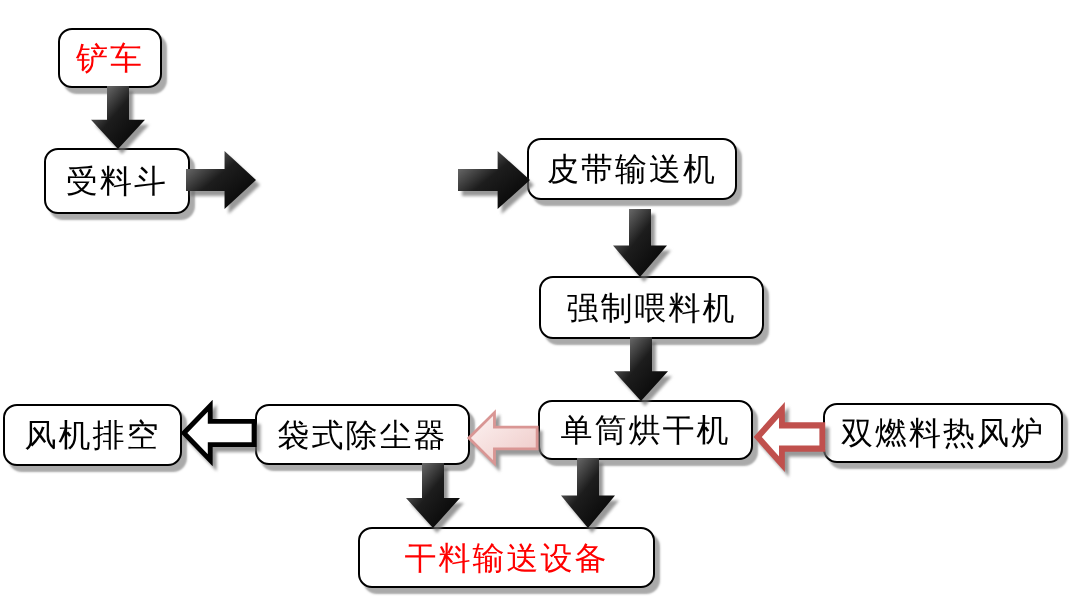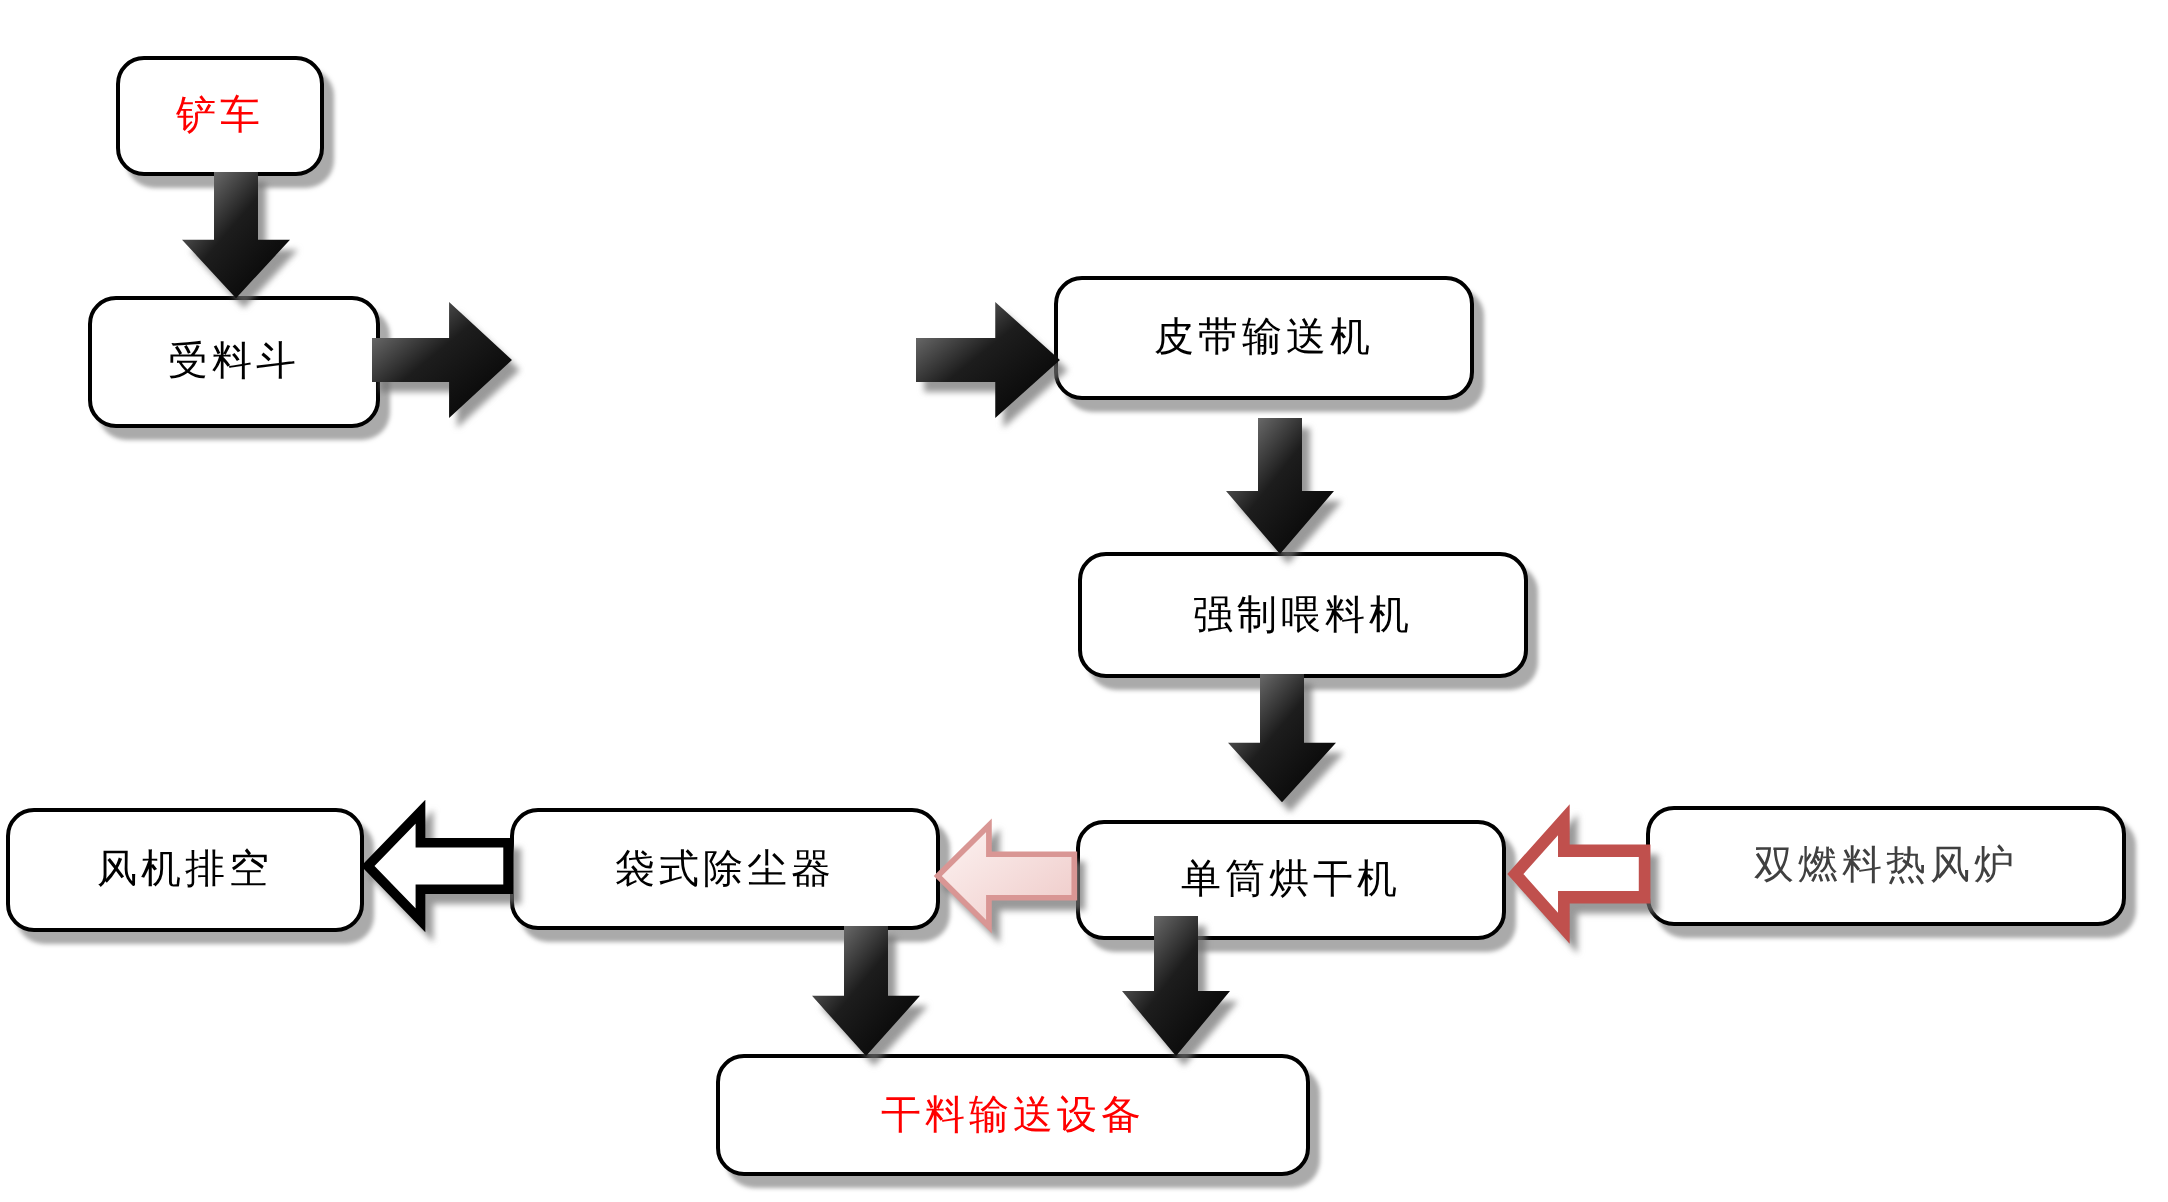--- a/index.html
+++ b/index.html
@@ -16,21 +16,21 @@
     background: #ffffff;
     border: 2.5px solid #000000;
     border-radius: 14px;
     box-shadow: 5px 6px 2px rgba(125,125,125,0.65);
     display: flex;
     align-items: center;
     justify-content: center;
     box-sizing: border-box;
   }
   .node-label {
-    font-size: 20px;
+    font-size: 32px;
     letter-spacing: 2px;
     color: #000000;
     white-space: nowrap;
     line-height: 1;
   }
   svg.arrow {
     position: absolute;
     overflow: visible;
     filter: drop-shadow(4px 5px 1.5px rgba(110,110,110,0.7));
   }
@@ -68,34 +68,34 @@
 
 
   <div class="node" style="left:527px;top:138px;width:210px;height:62px;">
     <span class="node-label" style="color: rgb(0, 0, 0);">皮带输送机</span>
   </div>
 
   <div class="node" style="left:539px;top:276px;width:225px;height:63px;">
     <span class="node-label" style="color: rgb(0, 0, 0);">强制喂料机</span>
   </div>
 
-  <div class="node" style="left:538px;top:400px;width:215px;height:60px;margin-top:10px;">
+  <div class="node" style="left:538px;top:400px;width:215px;height:60px;">
     <span class="node-label" style="color: rgb(0, 0, 0);">单筒烘干机</span>
   </div>
 
   <div class="node" style="left:3px;top:404px;width:179px;height:62px;">
     <span class="node-label" style="color: rgb(0, 0, 0);">风机排空</span>
   </div>
 
   <div class="node" style="left:255px;top:404px;width:215px;height:61px;">
     <span class="node-label" style="color: rgb(0, 0, 0);">袋式除尘器</span>
   </div>
 
   <div class="node" style="left:823px;top:403px;width:240px;height:60px;">
-    <span class="node-label" style="color: #404040;">双燃料热风炉</span>
+    <span class="node-label" style="color: #000000;">双燃料热风炉</span>
   </div>
 
   <div class="node" style="left:358px;top:527px;width:297px;height:61px;">
     <span class="node-label" style="color: rgb(255, 0, 0); text-align: center;">干料输送设备</span>
   </div>
 
   <svg class="arrow" style="left:90px;top:86px;width:56px;height:64px;" viewBox="0 0 56 70" preserveAspectRatio="none">
     <polygon class="poly-solid" points="17,0 39,0 39,37 55,37 28,69 1,37 17,37"></polygon>
   </svg>
 

